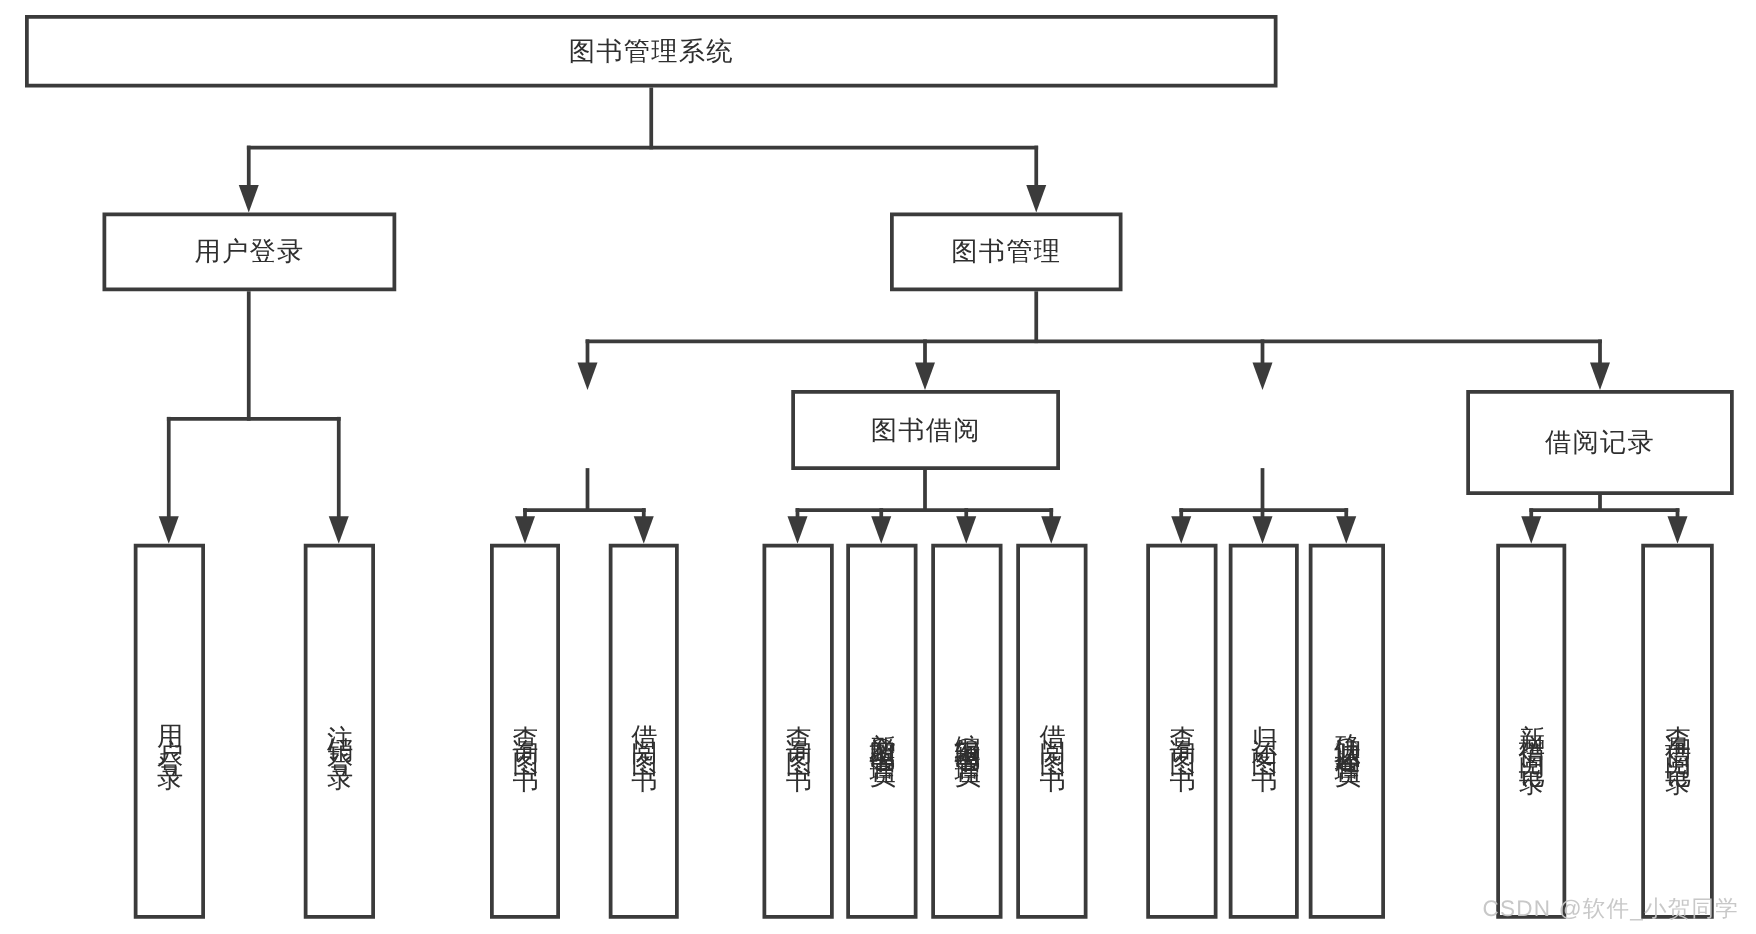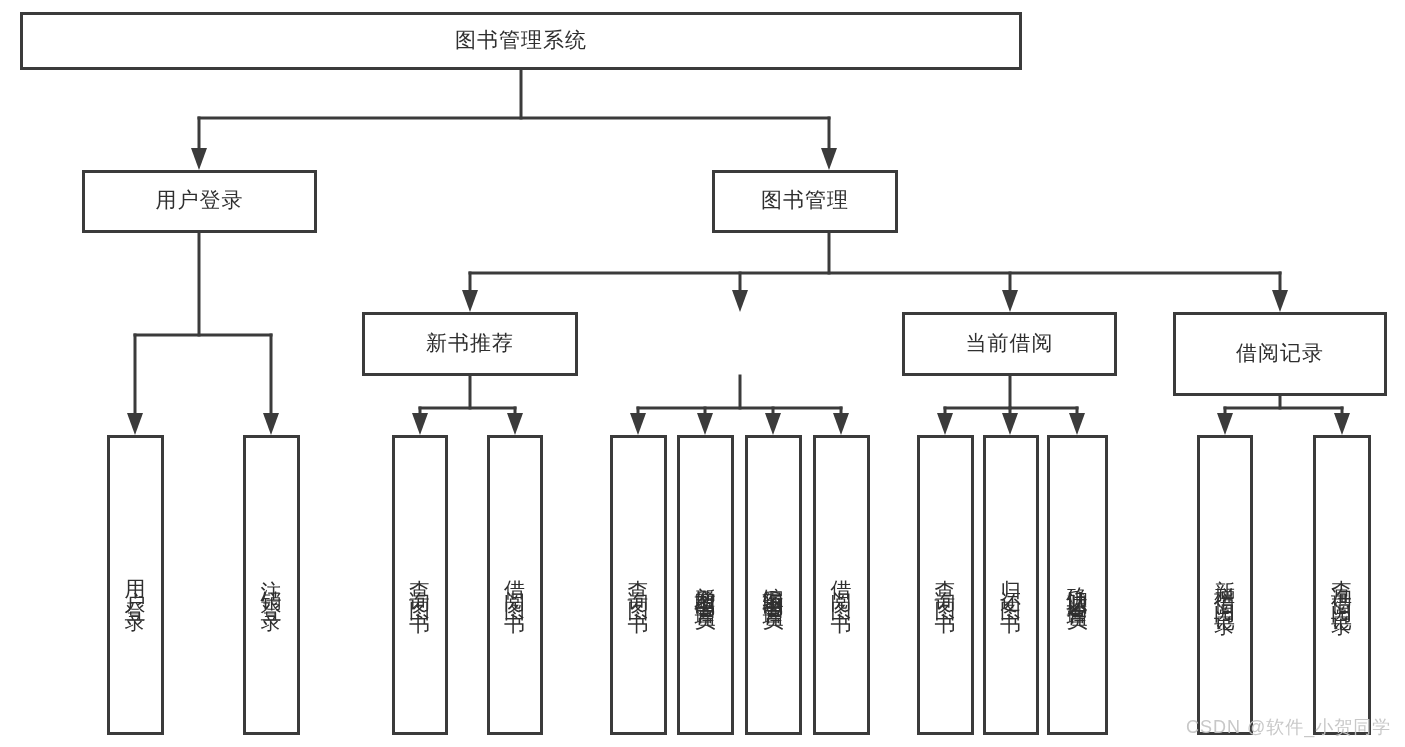--- a/index.html
+++ b/index.html
@@ -8,21 +8,21 @@
     font-family:"Liberation Sans","DejaVu Sans",sans-serif;
     width:1405px; height:747px; overflow:hidden;
   }
   .canvas { position:relative; width:1405px; height:747px; background:#ffffff; }
   .lines { position:absolute; left:0; top:0; width:1405px; height:747px; pointer-events:none; }
   .box {
     position:absolute; background:#ffffff; border:3px solid #3b3b3b;
     color:#2f2f2f; display:grid; place-items:center;
     font-size:21px; line-height:1; white-space:nowrap; z-index:2;
   }
-  .h { letter-spacing:1px;font-family:Liberation Mono, monospace; }
+  .h { letter-spacing:1px; }
   .v { writing-mode:vertical-rl; letter-spacing:0.52em; }
   .v.tight { letter-spacing:0.16em; }
   .watermark {
     position:absolute; left:1186px; top:715px; z-index:5;
     font-size:18px; color:rgba(197,197,197,0.95); letter-spacing:1px; white-space:nowrap;
   }
 </style>
 </head>
 <body>
 
@@ -88,22 +88,21 @@
       <polygon points="1217,413 1233,413 1225,435" fill="#3b3b3b" stroke="none"></polygon>
     <path d="M1342 408 V414"></path>
       <polygon points="1334,413 1350,413 1342,435" fill="#3b3b3b" stroke="none"></polygon>
   </svg>
 
   <div class="box h" style="left:20px;top:12px;width:1002px;height:58px">图书管理系统</div>
 
   <div class="box h" style="left:82px;top:170px;width:235px;height:63px">用户登录</div>
   <div class="box h" style="left:712px;top:170px;width:186px;height:63px">图书管理</div>
 
-  <div class="box h" style="left:362px;top:312px;width:216px;height:64px">新书推荐</div>
-  <div class="box h" style="left:902px;top:312px;width:215px;height:64px">当前借阅</div>
+  <div class="box h" style="left:633px;top:312px;width:215px;height:64px">图书借阅</div>
   <div class="box h" style="left:1173px;top:312px;width:214px;height:84px">借阅记录</div>
 
   <div class="box v" style="left:107px;top:435px;width:57px;height:300px">用户登录</div>
   <div class="box v" style="left:243px;top:435px;width:57px;height:300px">注销登录</div>
 
   <div class="box v" style="left:392px;top:435px;width:56px;height:300px">查询图书</div>
   <div class="box v" style="left:487px;top:435px;width:56px;height:300px">借阅图书</div>
 
   <div class="box v" style="left:610px;top:435px;width:57px;height:300px">查询图书</div>
   <div class="box v tight" style="left:677px;top:435px;width:57px;height:300px">新增图书（管理员）</div>

